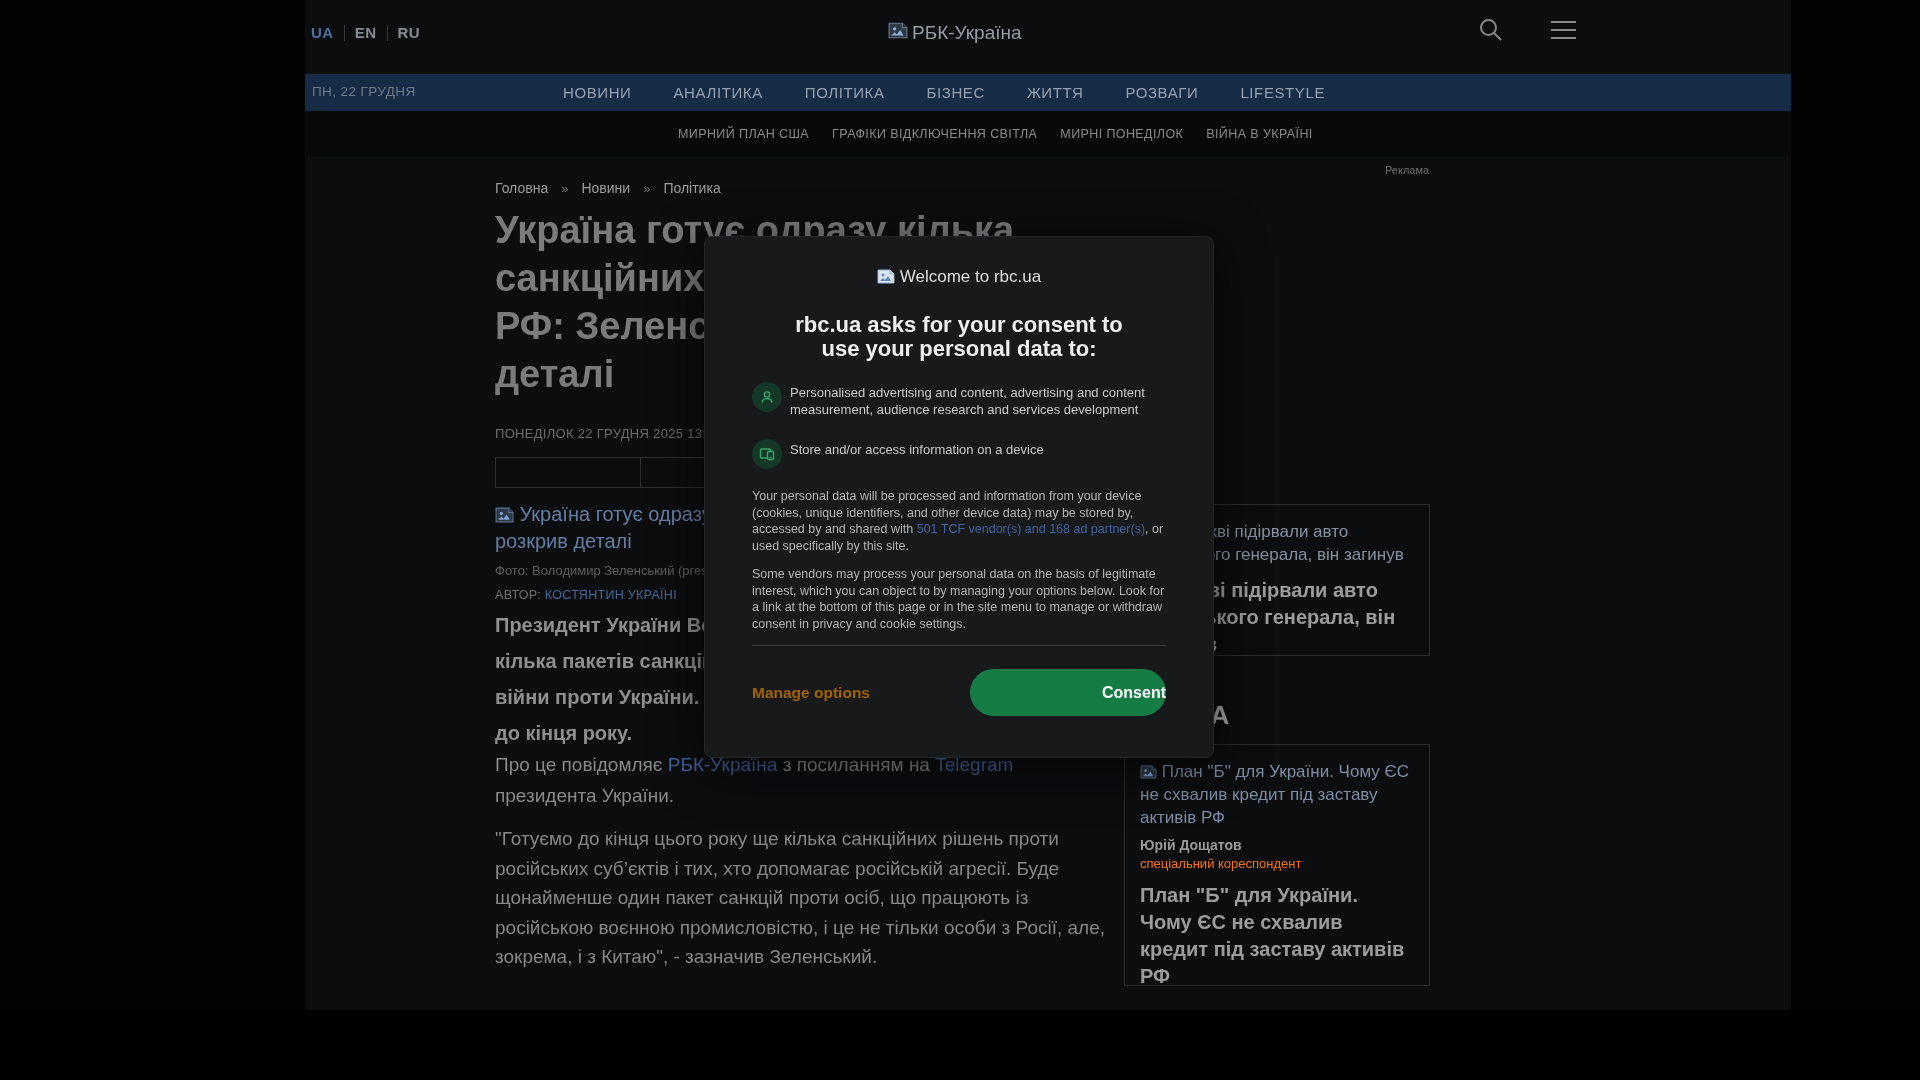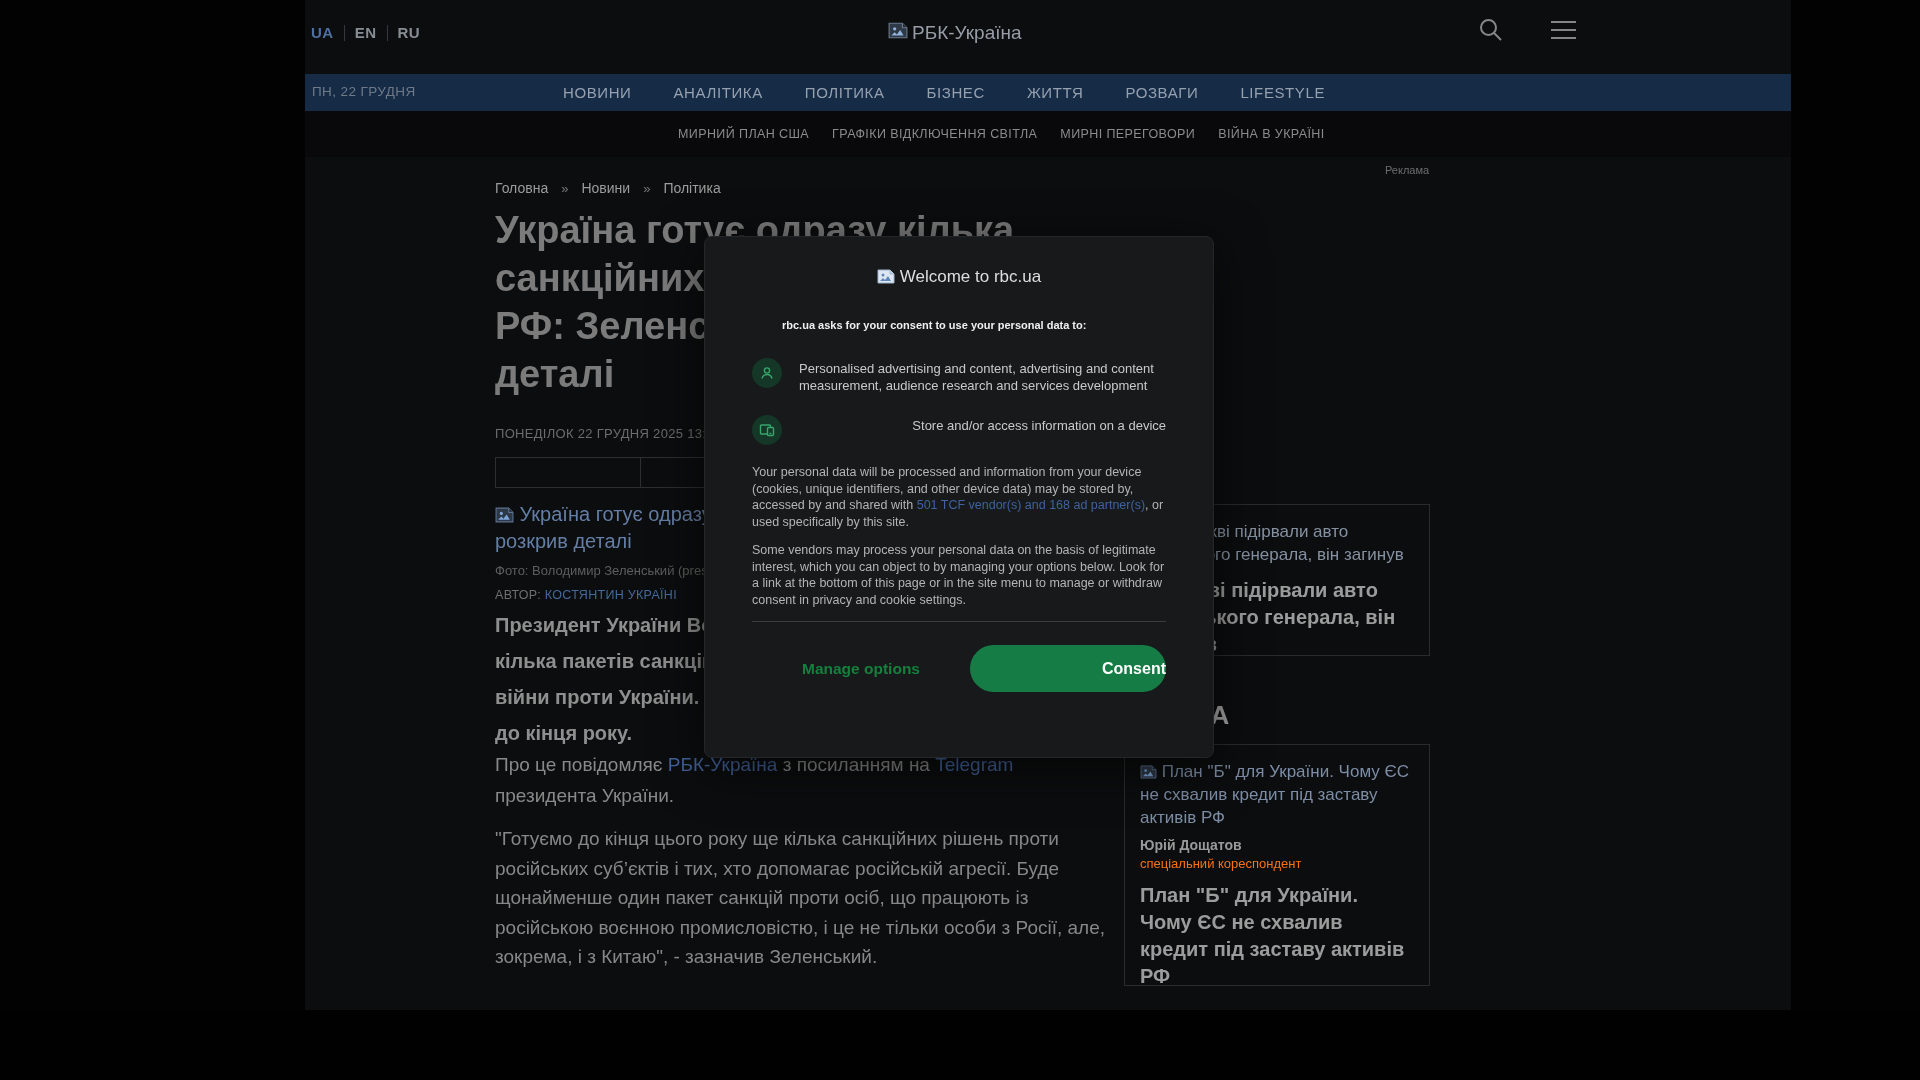--- a/index.html
+++ b/index.html
@@ -77,36 +77,36 @@
   .card-role { margin-top:3px; font-size:13px; color:#f97316; }
 
   .footer { position:absolute; left:0; top:1010px; width:1920px; height:70px; background:#010102; }
 
   
   .modal { position:absolute; left:704px; top:236px; width:510px; height:522px; z-index:10;
            background:#17191a; border-radius:8px; border:1px solid #242627;
            box-shadow:0 10px 50px rgba(0,0,0,.65); padding:30px 47px 0 47px; }
   .welcome { display:flex; justify-content:center; align-items:center; gap:5px;
              font-size:17px; color:#dedede; }
-  .consent-heading { margin-top:26px; font-size:11px; font-weight:bold;
+  .consent-heading { margin-top:26px; text-align:center; font-size:22px; font-weight:bold;
                      color:#efefef; line-height:24px; padding:0 30px; }
-  .purpose { display:flex; gap:17px; margin-top:21px; align-items:flex-start;justify-content:space-between; }
+  .purpose { display:flex; gap:8px; margin-top:21px; align-items:flex-start; }
   .purpose-icon { flex:0 0 30px; width:30px; height:30px; border-radius:50%; background:#153728;
                   display:flex; align-items:center; justify-content:center; }
   .purpose-text { font-size:13px; color:#c9c9c9; line-height:17px; padding-top:2px; }
   .learn-row { display:flex; gap:15px; margin-top:20px; align-items:center; cursor:pointer; }
   .learn-icon { width:28px; height:28px; border-radius:50%; border:1px solid #4d524f;
                 display:flex; align-items:center; justify-content:center; }
   .learn-label { font-size:13.5px; color:#d6d6d6; }
   .consent-body { margin-top:19px; font-size:12.5px; color:#b4b4b4; line-height:16.5px; }
   .consent-body + .consent-body { margin-top:12px; }
   .consent-body a { color:#3f62a0; text-decoration:none; cursor:pointer; }
   .modal-divider { margin-top:13px; border-top:1px solid #3a3c3d; }
   .modal-buttons { margin-top:23px; display:flex; align-items:center; }
-  .manage-btn { flex:1; text-align:center; font-size:15.5px; font-weight:bold; color:#15803d;
+  .manage-btn { flex:1; text-align:left; font-size:15.5px; font-weight:bold; color:#a16207;
                 background:none; border:none; cursor:pointer; font-family:inherit; }
   .consent-btn { width:196px; height:47px; border:none; border-radius:24px; background:#167c45;
                  color:#fff; font-size:16px; font-weight:bold; cursor:pointer; font-family:inherit;text-align:right; }
 </style>
 </head>
 <body>
 
 <div class="site">
 
   <div class="topbar">
@@ -147,21 +147,21 @@
       <span class="nav-item">ЖИТТЯ</span>
       <span class="nav-item">РОЗВАГИ</span>
       <span class="nav-item">LIFESTYLE</span>
     </div>
   </div>
 
   <div class="ticker">
     <div class="ticker-items">
       <span class="ticker-item">МИРНИЙ ПЛАН США</span>
       <span class="ticker-item">ГРАФІКИ ВІДКЛЮЧЕННЯ СВІТЛА</span>
-      <span class="ticker-item">МИРНІ ПЕРЕГОВОРИ</span>
+      <span class="ticker-item">МИРНІ ПОНЕДІЛОК</span>
       <span class="ticker-item">ВІЙНА В УКРАЇНІ</span>
     </div>
   </div>
 
   <div class="ad-label">Реклама</div>
 
   <div class="breadcrumb">
     <span class="crumb">Головна</span>
     <span class="crumb-sep">»</span>
     <span class="crumb">Новини</span>

